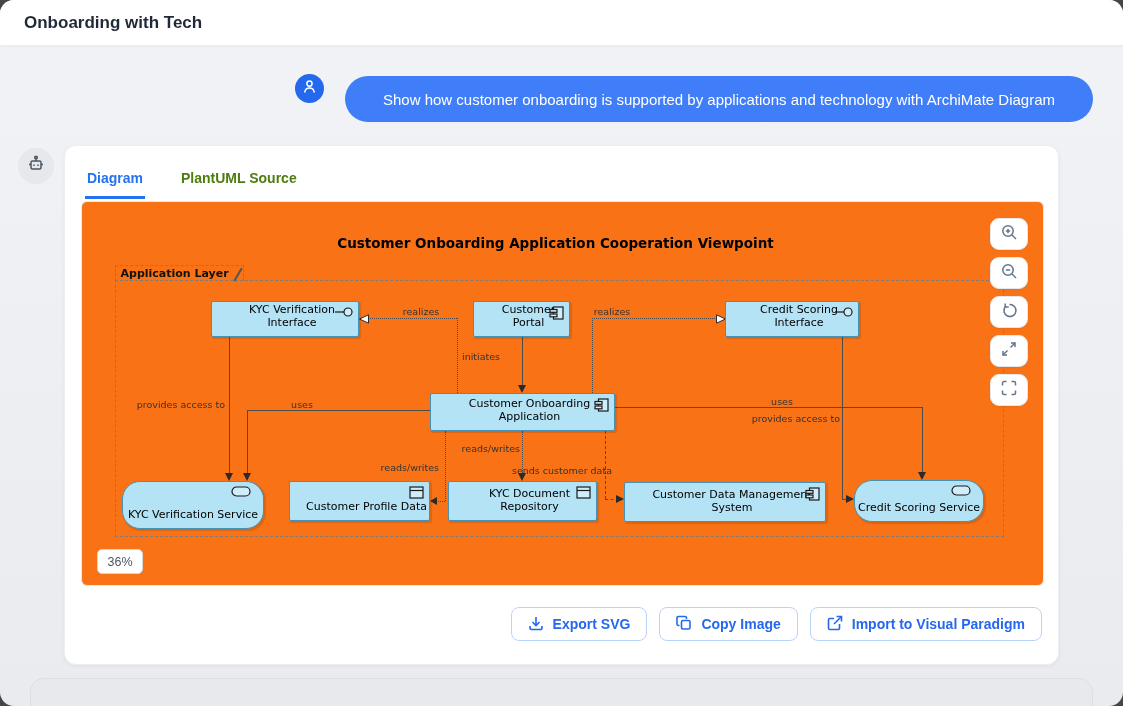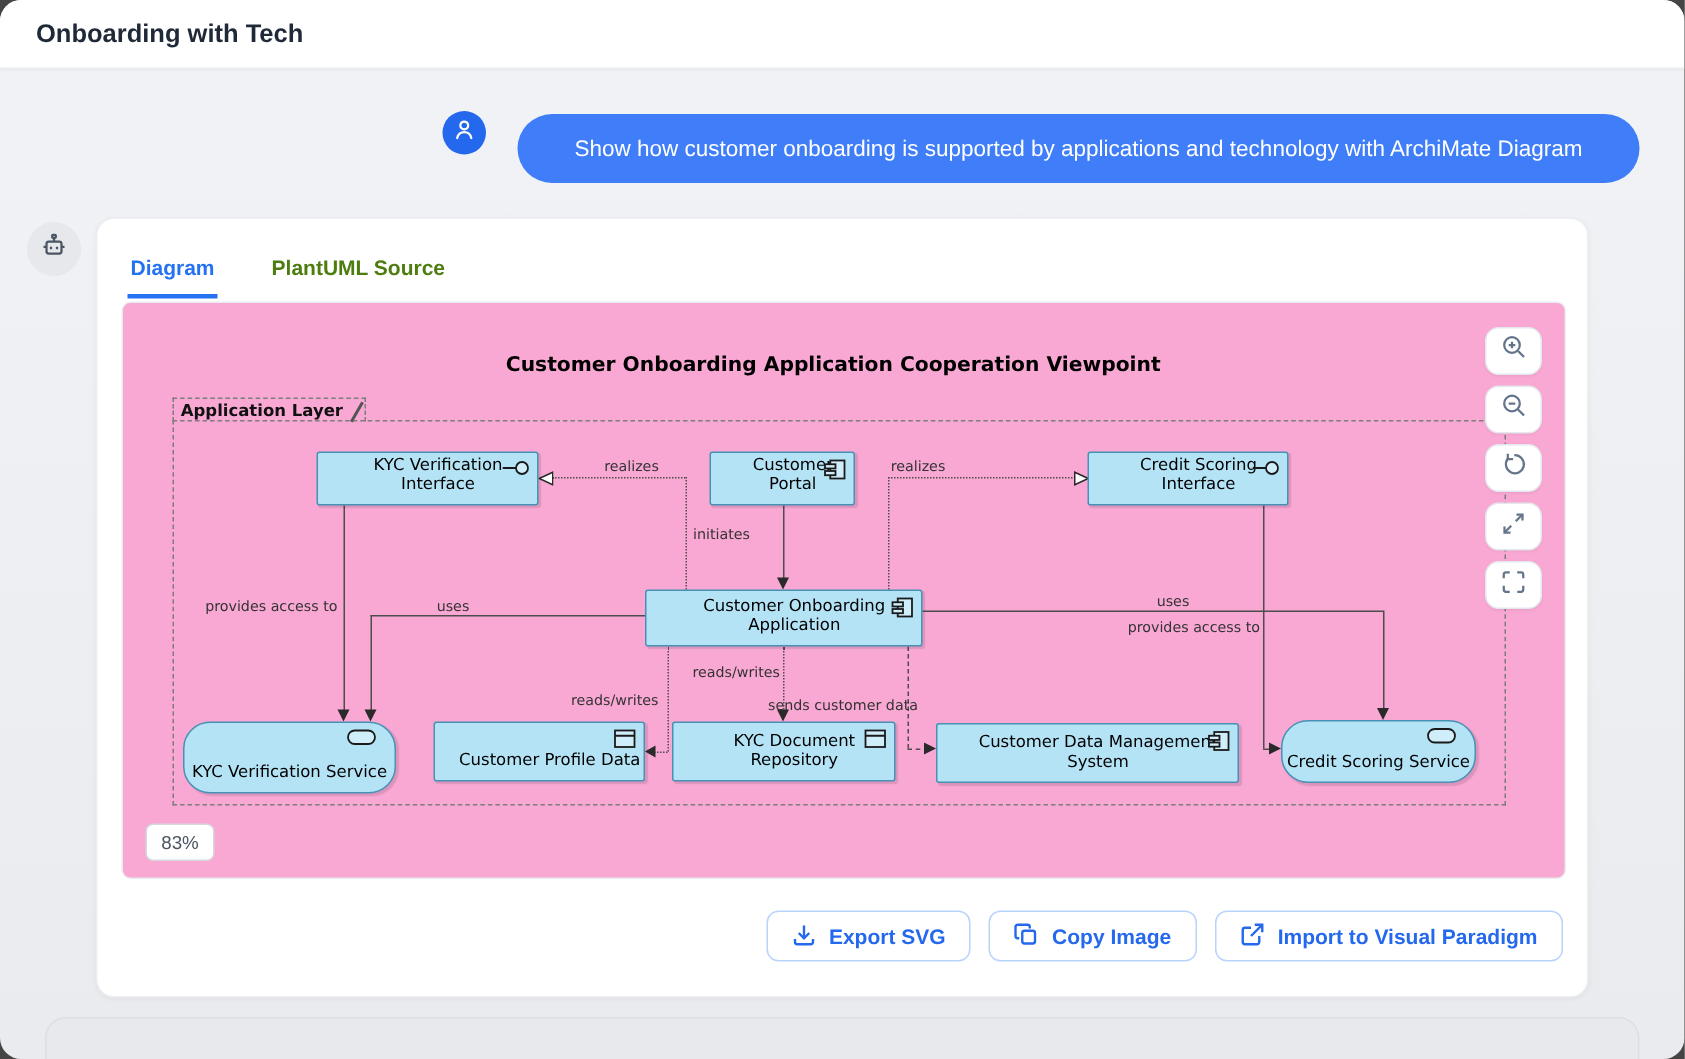--- a/index.html
+++ b/index.html
@@ -22,21 +22,21 @@
                 background:#e6e8eb; display:flex; align-items:center; justify-content:center; }
 
   
   .card { position:absolute; left:64px; top:145px; width:995px; height:520px; background:#ffffff;
           border:1px solid #eceef1; border-radius:12px; box-shadow:0 1px 4px rgba(0,0,0,.05); }
   .tabs { position:absolute; left:20px; top:20px; display:flex; gap:34px; }
   .tab { font-size:14px; font-weight:600; padding:4px 2px 10px 2px; cursor:pointer; }
   .tab.active { color:#2472f2; border-bottom:3px solid #2472f2; }
   .tab.inactive { color:#4d7c0f; }
 
-  .panel { position:absolute; left:16px; top:55px; width:963px; height:385px; background:#f9a8d4;
+  .panel { position:absolute; left:16px; top:55px; width:963px; height:385px; background:#f97316;
            border:1px solid #e9ecef; border-radius:6px; }
 
   
   .diagram { position:absolute; left:25px; top:25px; width:900px; height:320px; font-family:"DejaVu Sans", sans-serif; }
   .dg-title { position:absolute; left:0; top:8px; width:897px; text-align:center; font-size:13.5px; font-weight:700; color:#000; }
   .frame { position:absolute; left:8px; top:53px; width:889px; height:257px; border:1.5px dashed #7d7d7d; }
   .frame-label { position:absolute; left:-1.5px; top:-16px; height:16px; padding:0 14px 0 5px;
                  border:1.5px dashed #7d7d7d; border-bottom:none; font-size:11px; font-weight:700; color:#111;
                  display:flex; align-items:center; background:transparent; }
   .frame-label .slash { position:absolute; right:4px; top:1px; width:1.5px; height:15px; background:#555; transform:rotate(30deg); }
@@ -279,21 +279,21 @@
           <span><svg width="16" height="16" viewBox="0 0 16 16" fill="none" stroke="#64748b" stroke-width="1.5">
                 <path d="M5.5 1.5H3A1.5 1.5 0 0 0 1.5 3v2.5"></path>
                 <path d="M10.5 1.5H13A1.5 1.5 0 0 1 14.5 3v2.5"></path>
                 <path d="M5.5 14.5H3A1.5 1.5 0 0 1 1.5 13v-2.5"></path>
                 <path d="M10.5 14.5H13a1.5 1.5 0 0 0 1.5-1.5v-2.5"></path>
               </svg></span>
         </div>
       </div>
 
       <div class="zoom-badge">
-        <span>83%</span>
+        <span>36%</span>
       </div>
     </div>
 
     <div class="actions">
       <div class="action-btn">
         <span><svg width="16" height="16" viewBox="0 0 16 16" fill="none" stroke="#2468ee" stroke-width="1.6">
               <path d="M8 2v8"></path>
               <polyline points="4.5,7 8,10.5 11.5,7"></polyline>
               <path d="M2 11v2a1.5 1.5 0 0 0 1.5 1.5h9A1.5 1.5 0 0 0 14 13v-2"></path>
             </svg></span>

